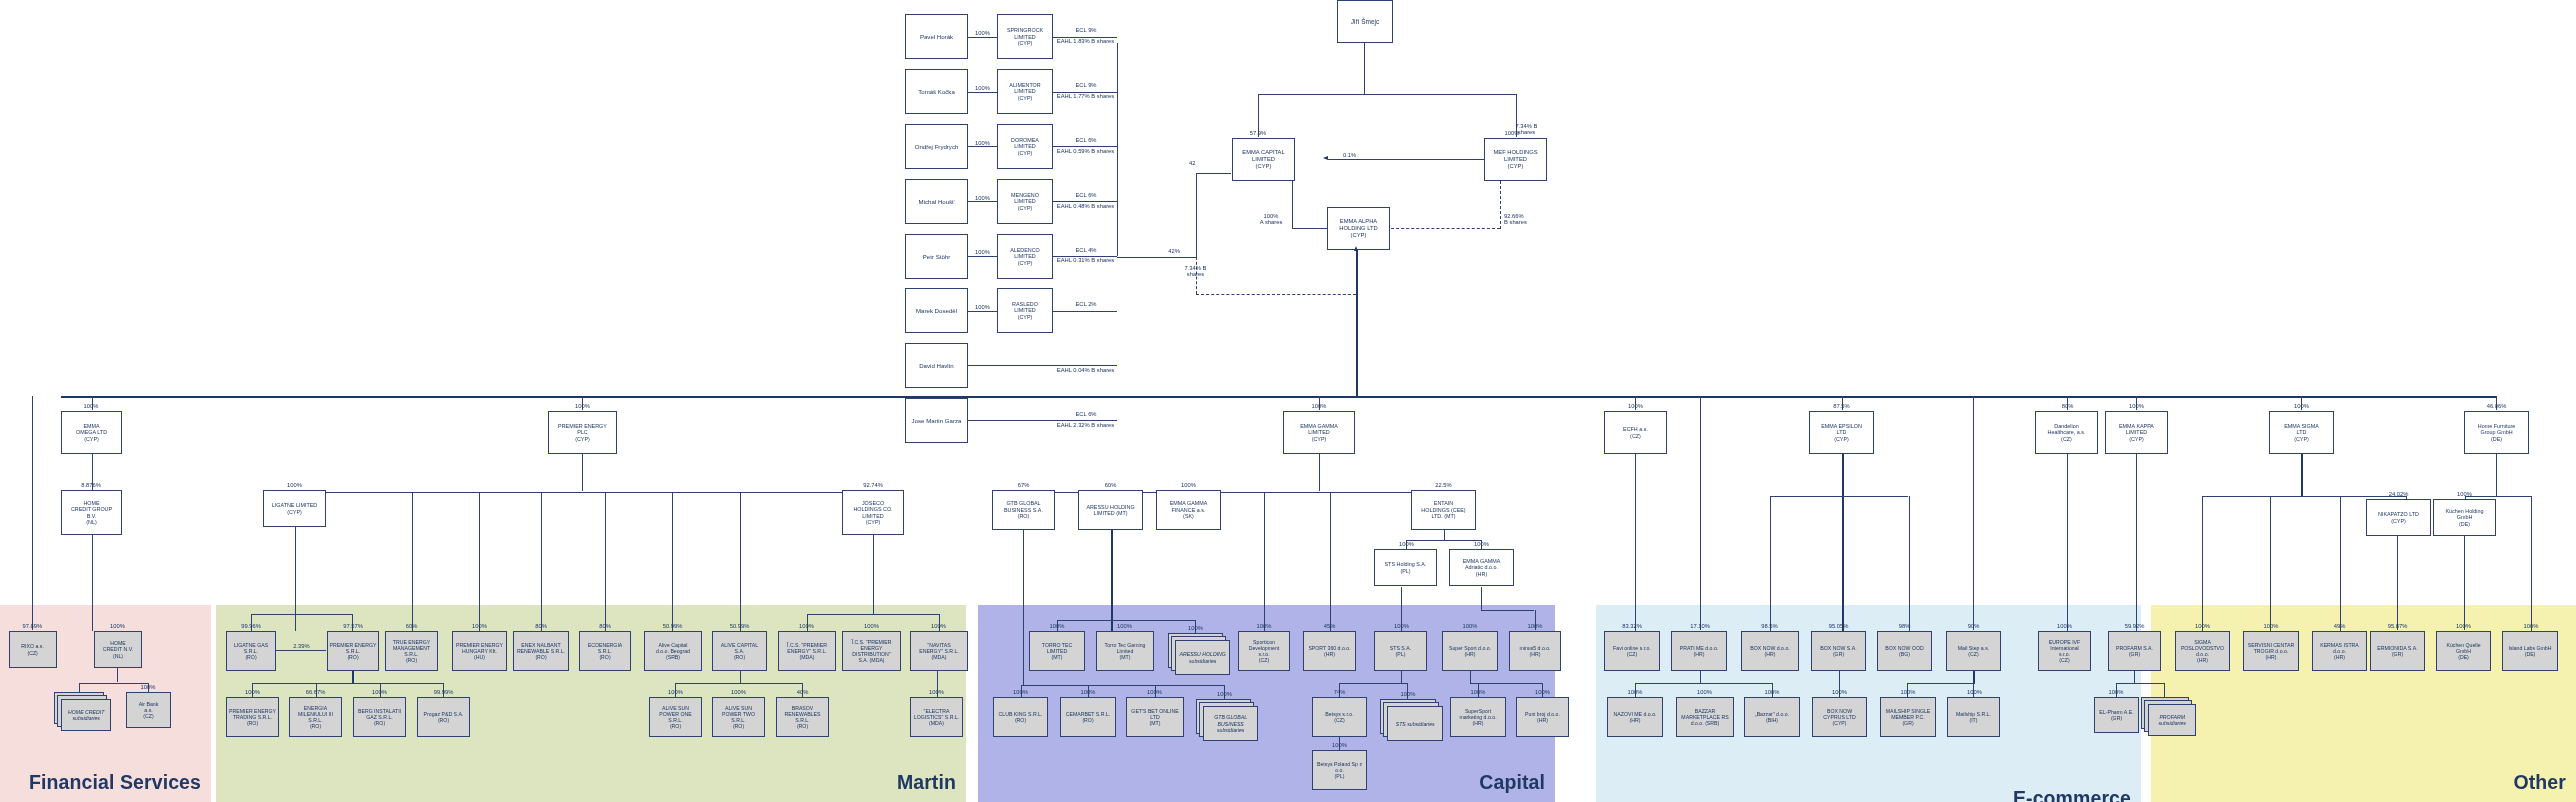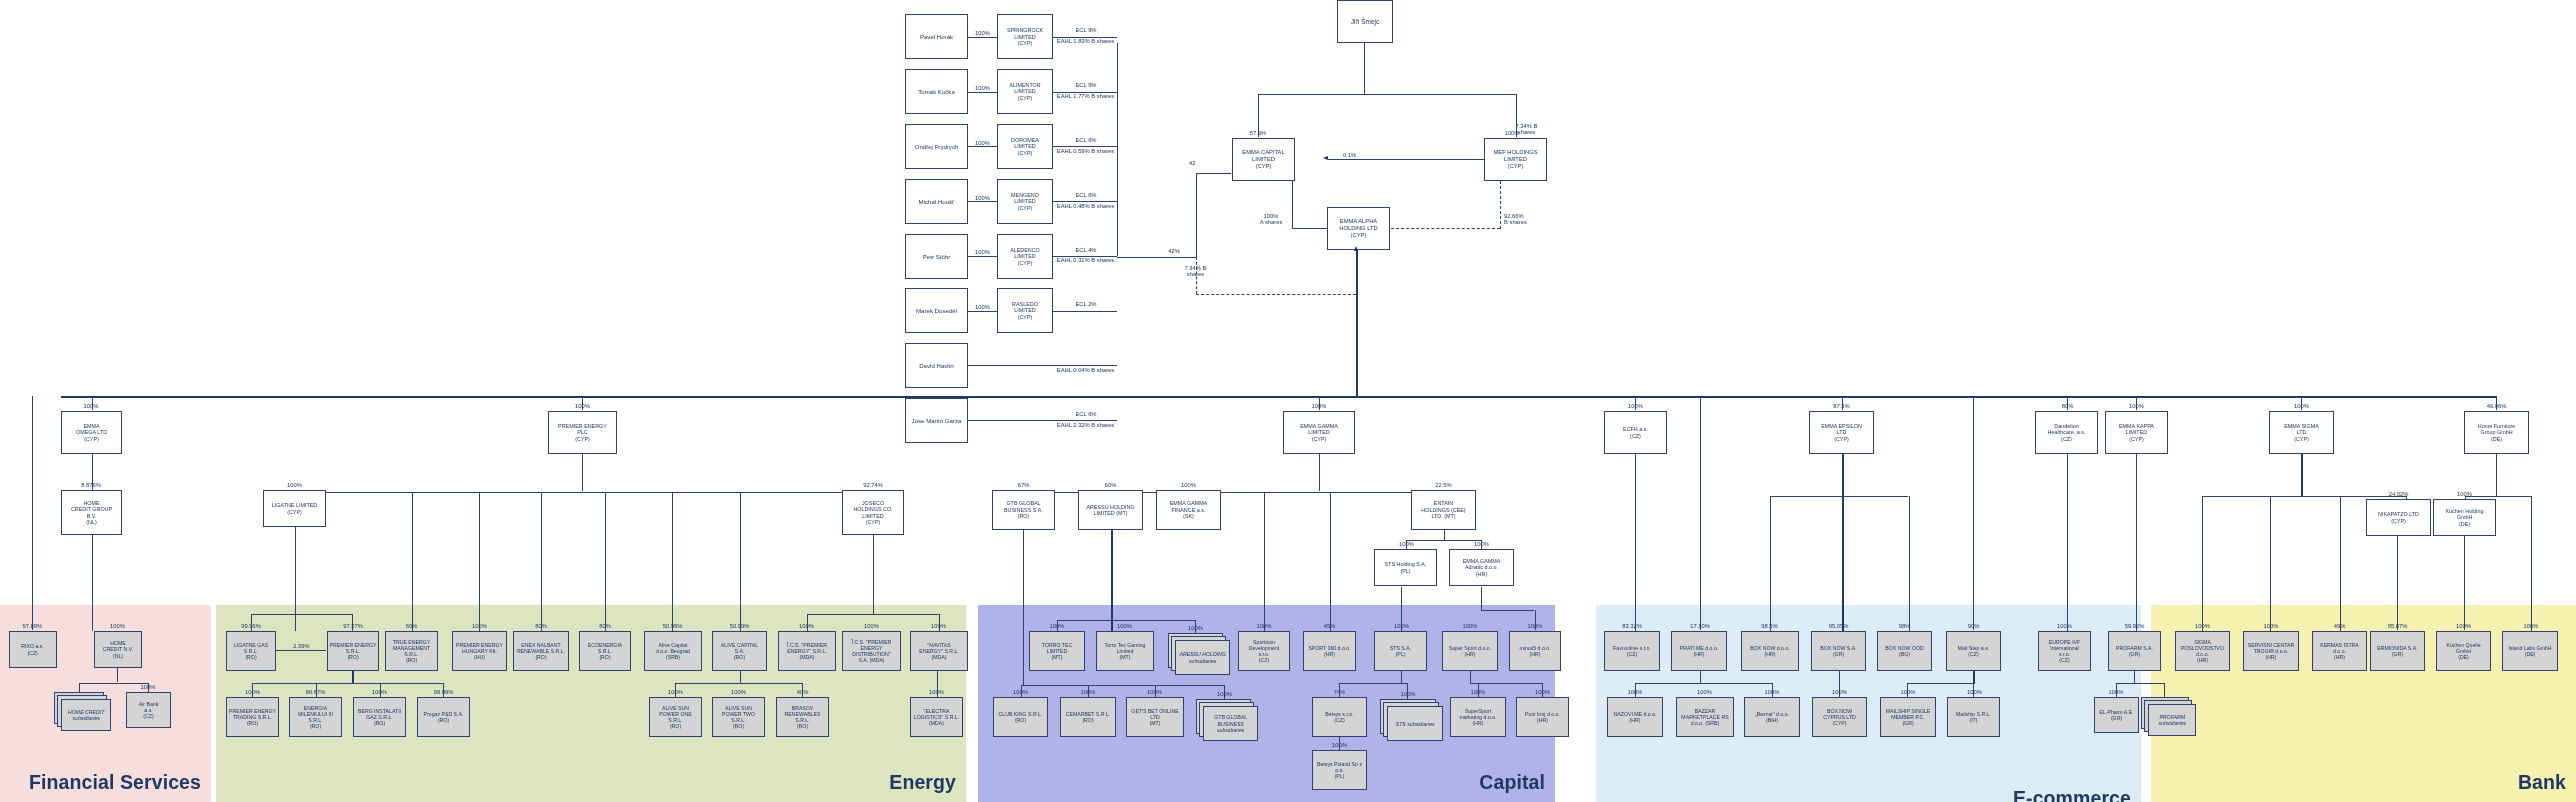--- a/index.html
+++ b/index.html
@@ -45,27 +45,27 @@
 </style>
 </head>
 <body>
 
 <div id="canvas">
 
   <div id="sectors">
       <div class="sector" style="left:0px;top:605px;width:211px;height:198px;background:#F5DEDC;"></div>
       <div class="sector-label" style="left:201px;top:771px;transform:translateX(-100%);">Financial Services</div>
       <div class="sector" style="left:216px;top:605px;width:750px;height:198px;background:#DCE5C0;"></div>
-      <div class="sector-label" style="left:956px;top:771px;transform:translateX(-100%);">Energy</div>
+      <div class="sector-label" style="left:956px;top:771px;transform:translateX(-100%);">Martin</div>
       <div class="sector" style="left:978px;top:605px;width:577px;height:198px;background:#AFB3E8;"></div>
       <div class="sector-label" style="left:1545px;top:771px;transform:translateX(-100%);">Capital</div>
       <div class="sector" style="left:1596px;top:605px;width:545px;height:198px;background:#DCEDF5;"></div>
       <div class="sector-label" style="left:2131px;top:787px;transform:translateX(-100%);">E-commerce</div>
       <div class="sector" style="left:2151px;top:605px;width:425px;height:198px;background:#F5F1AF;"></div>
-      <div class="sector-label" style="left:2566px;top:771px;transform:translateX(-100%);">Bank</div>
+      <div class="sector-label" style="left:2566px;top:771px;transform:translateX(-100%);">Other</div>
     </div>
 
   <div id="wires">
 
     <div class="ln lnv" style="left:1117px;top:43px;height:213px;"></div>
     <div class="ln lnh" style="left:1117px;top:257px;width:79px;"></div>
     <div class="ln lnv" style="left:1196px;top:173px;height:84px;"></div>
     <div class="ln lnh" style="left:1196px;top:173px;width:35px;"></div>
 
     <div class="ln lnv" style="left:1364px;top:43px;height:51px;"></div>

